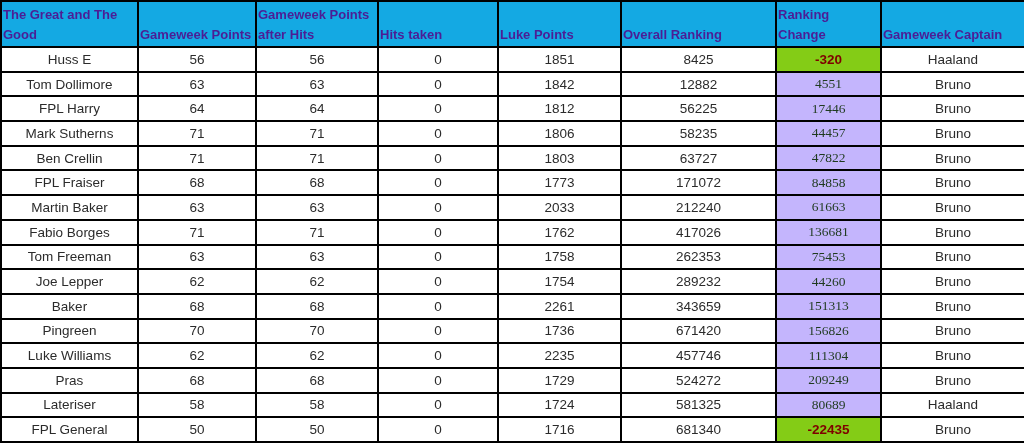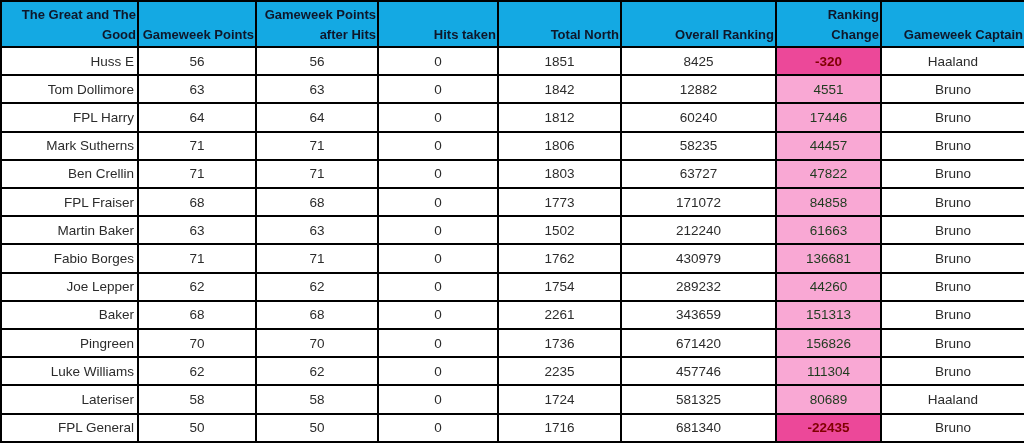--- a/index.html
+++ b/index.html
@@ -21,46 +21,47 @@
   }
   th, td {
     border: 2px solid #000000;
     overflow: hidden;
     box-sizing: border-box;
   }
   thead tr { height: 46px; }
   tbody tr { height: 22px; }
   th {
     background: #14A9E3;
-    color: #0f172a;
+    color: #4c1d95;
     font-weight: 700;
     font-size: 13px;
     line-height: 1.5;
-    text-align: right;
+    text-align: left;
     vertical-align: bottom;
     padding: 1px 1px 2px 1px;
   }
   td {
     font-size: 13.5px;
     color: #2b2b2b;
     text-align: center;
     vertical-align: middle;
     padding: 0 3px;
     background: #ffffff;
   }
   td.cell-name {
-    text-align: right;
+    text-align: center;
     margin-top: 8px;
   }
   td.change-pos {
-    background: #f9a8d4;
+    background: #c4b5fd;
     color: #1f3a1f;
+    font-family: Liberation Serif, serif;
   }
   td.change-neg {
-    background: #ec4899;
+    background: #84cc16;
     color: #7F0000;
     font-weight: 700;
   }
 </style>
 </head>
 <body>
 
 <div id="sheet">
   <table>
     <colgroup>
@@ -72,21 +73,21 @@
         <col style="width: 155px;">
         <col style="width: 105px;">
         <col style="width: 144px;">
       </colgroup>
     <thead>
       <tr>
           <th>The Great and The Good</th>
           <th>Gameweek Points</th>
           <th>Gameweek Points after Hits</th>
           <th>Hits taken</th>
-          <th>Total North</th>
+          <th>Luke Points</th>
           <th>Overall Ranking</th>
           <th>Ranking Change</th>
           <th>Gameweek Captain</th>
         </tr>
     </thead>
     <tbody>
         <tr>
           <td class="cell-name">Huss E</td>
           <td>56</td>
           <td>56</td>
@@ -105,21 +106,21 @@
           <td>12882</td>
           <td class="change-pos">4551</td>
           <td>Bruno</td>
         </tr>
         <tr>
           <td class="cell-name">FPL Harry</td>
           <td>64</td>
           <td>64</td>
           <td>0</td>
           <td>1812</td>
-          <td>60240</td>
+          <td>56225</td>
           <td class="change-pos">17446</td>
           <td>Bruno</td>
         </tr>
         <tr>
           <td class="cell-name">Mark Sutherns</td>
           <td>71</td>
           <td>71</td>
           <td>0</td>
           <td>1806</td>
           <td>58235</td>
@@ -144,33 +145,43 @@
           <td>1773</td>
           <td>171072</td>
           <td class="change-pos">84858</td>
           <td>Bruno</td>
         </tr>
         <tr>
           <td class="cell-name">Martin Baker</td>
           <td>63</td>
           <td>63</td>
           <td>0</td>
-          <td>1502</td>
+          <td>2033</td>
           <td>212240</td>
           <td class="change-pos">61663</td>
           <td>Bruno</td>
         </tr>
         <tr>
           <td class="cell-name">Fabio Borges</td>
           <td>71</td>
           <td>71</td>
           <td>0</td>
           <td>1762</td>
-          <td>430979</td>
+          <td>417026</td>
           <td class="change-pos">136681</td>
+          <td>Bruno</td>
+        </tr>
+        <tr>
+          <td class="cell-name">Tom Freeman</td>
+          <td>63</td>
+          <td>63</td>
+          <td>0</td>
+          <td>1758</td>
+          <td>262353</td>
+          <td class="change-pos">75453</td>
           <td>Bruno</td>
         </tr>
         <tr>
           <td class="cell-name">Joe Lepper</td>
           <td>62</td>
           <td>62</td>
           <td>0</td>
           <td>1754</td>
           <td>289232</td>
           <td class="change-pos">44260</td>
@@ -197,20 +208,30 @@
           <td>Bruno</td>
         </tr>
         <tr>
           <td class="cell-name">Luke Williams</td>
           <td>62</td>
           <td>62</td>
           <td>0</td>
           <td>2235</td>
           <td>457746</td>
           <td class="change-pos">111304</td>
+          <td>Bruno</td>
+        </tr>
+        <tr>
+          <td class="cell-name">Pras</td>
+          <td>68</td>
+          <td>68</td>
+          <td>0</td>
+          <td>1729</td>
+          <td>524272</td>
+          <td class="change-pos">209249</td>
           <td>Bruno</td>
         </tr>
         <tr>
           <td class="cell-name">Lateriser</td>
           <td>58</td>
           <td>58</td>
           <td>0</td>
           <td>1724</td>
           <td>581325</td>
           <td class="change-pos">80689</td>

